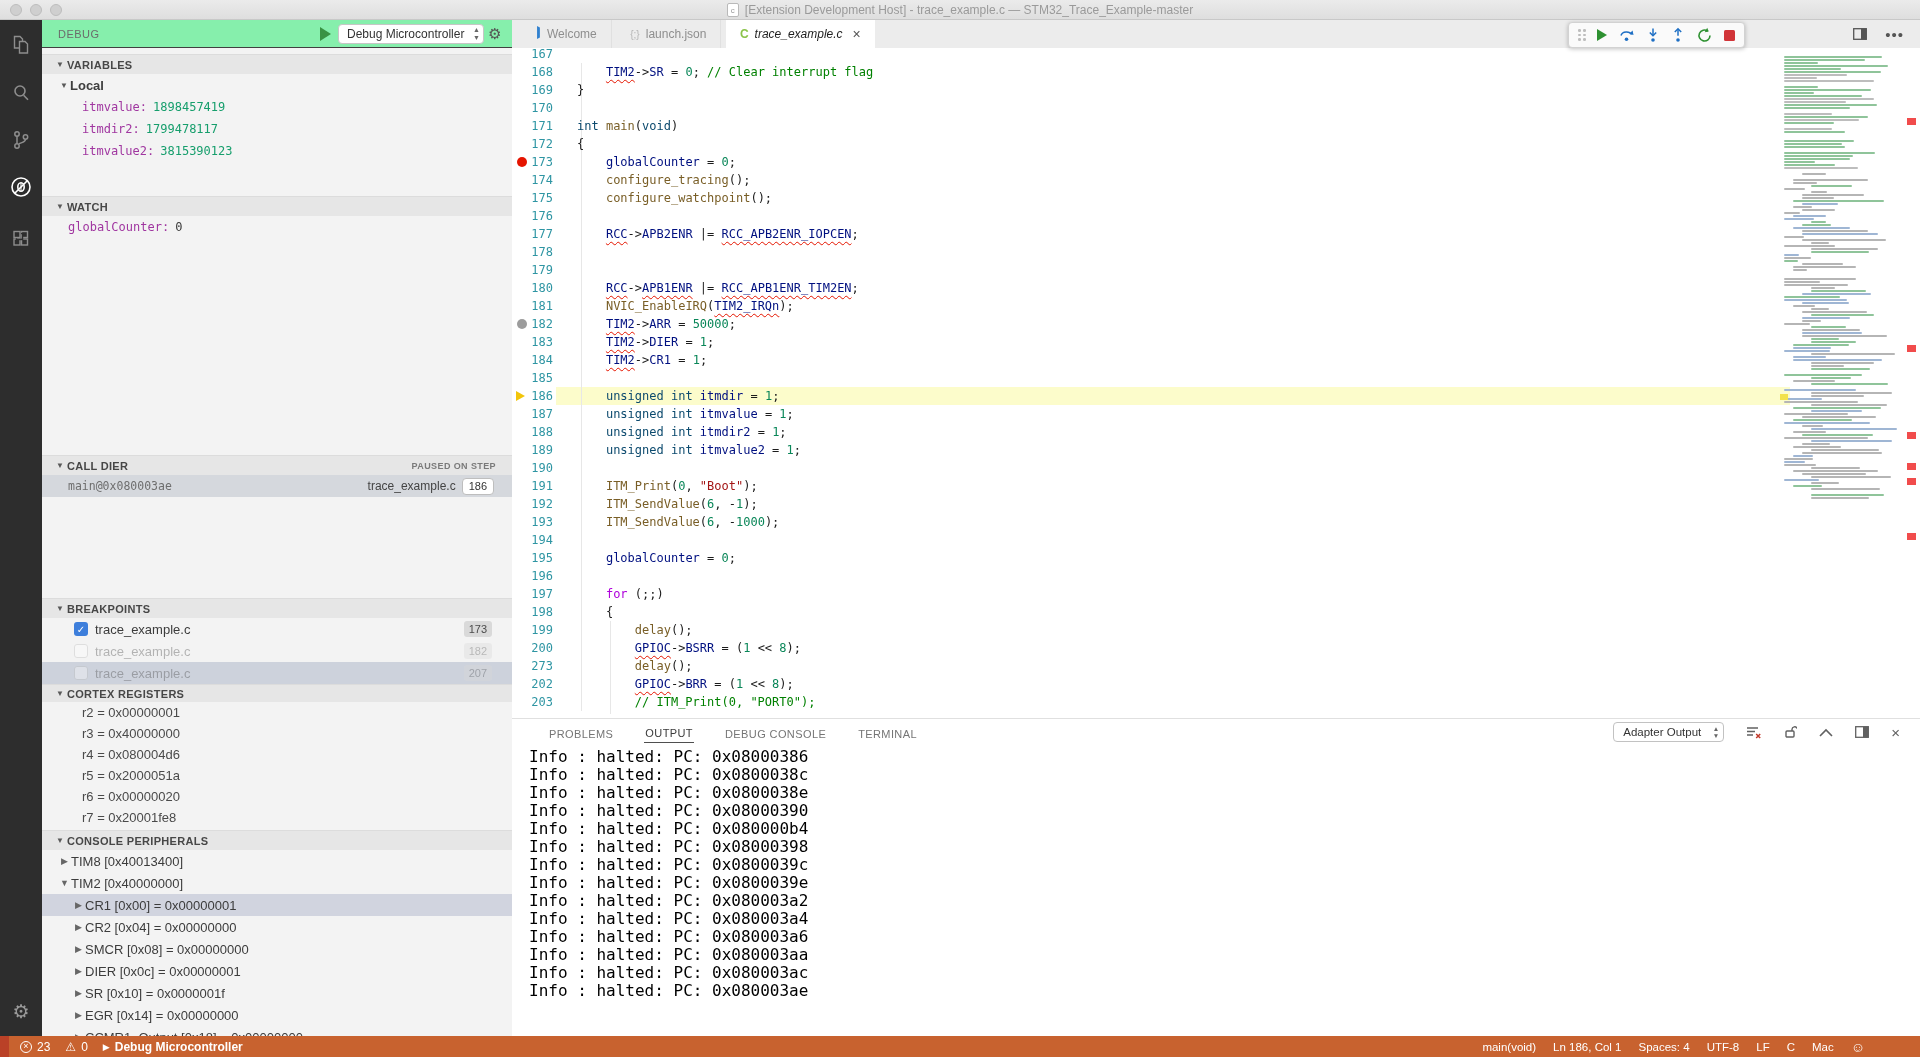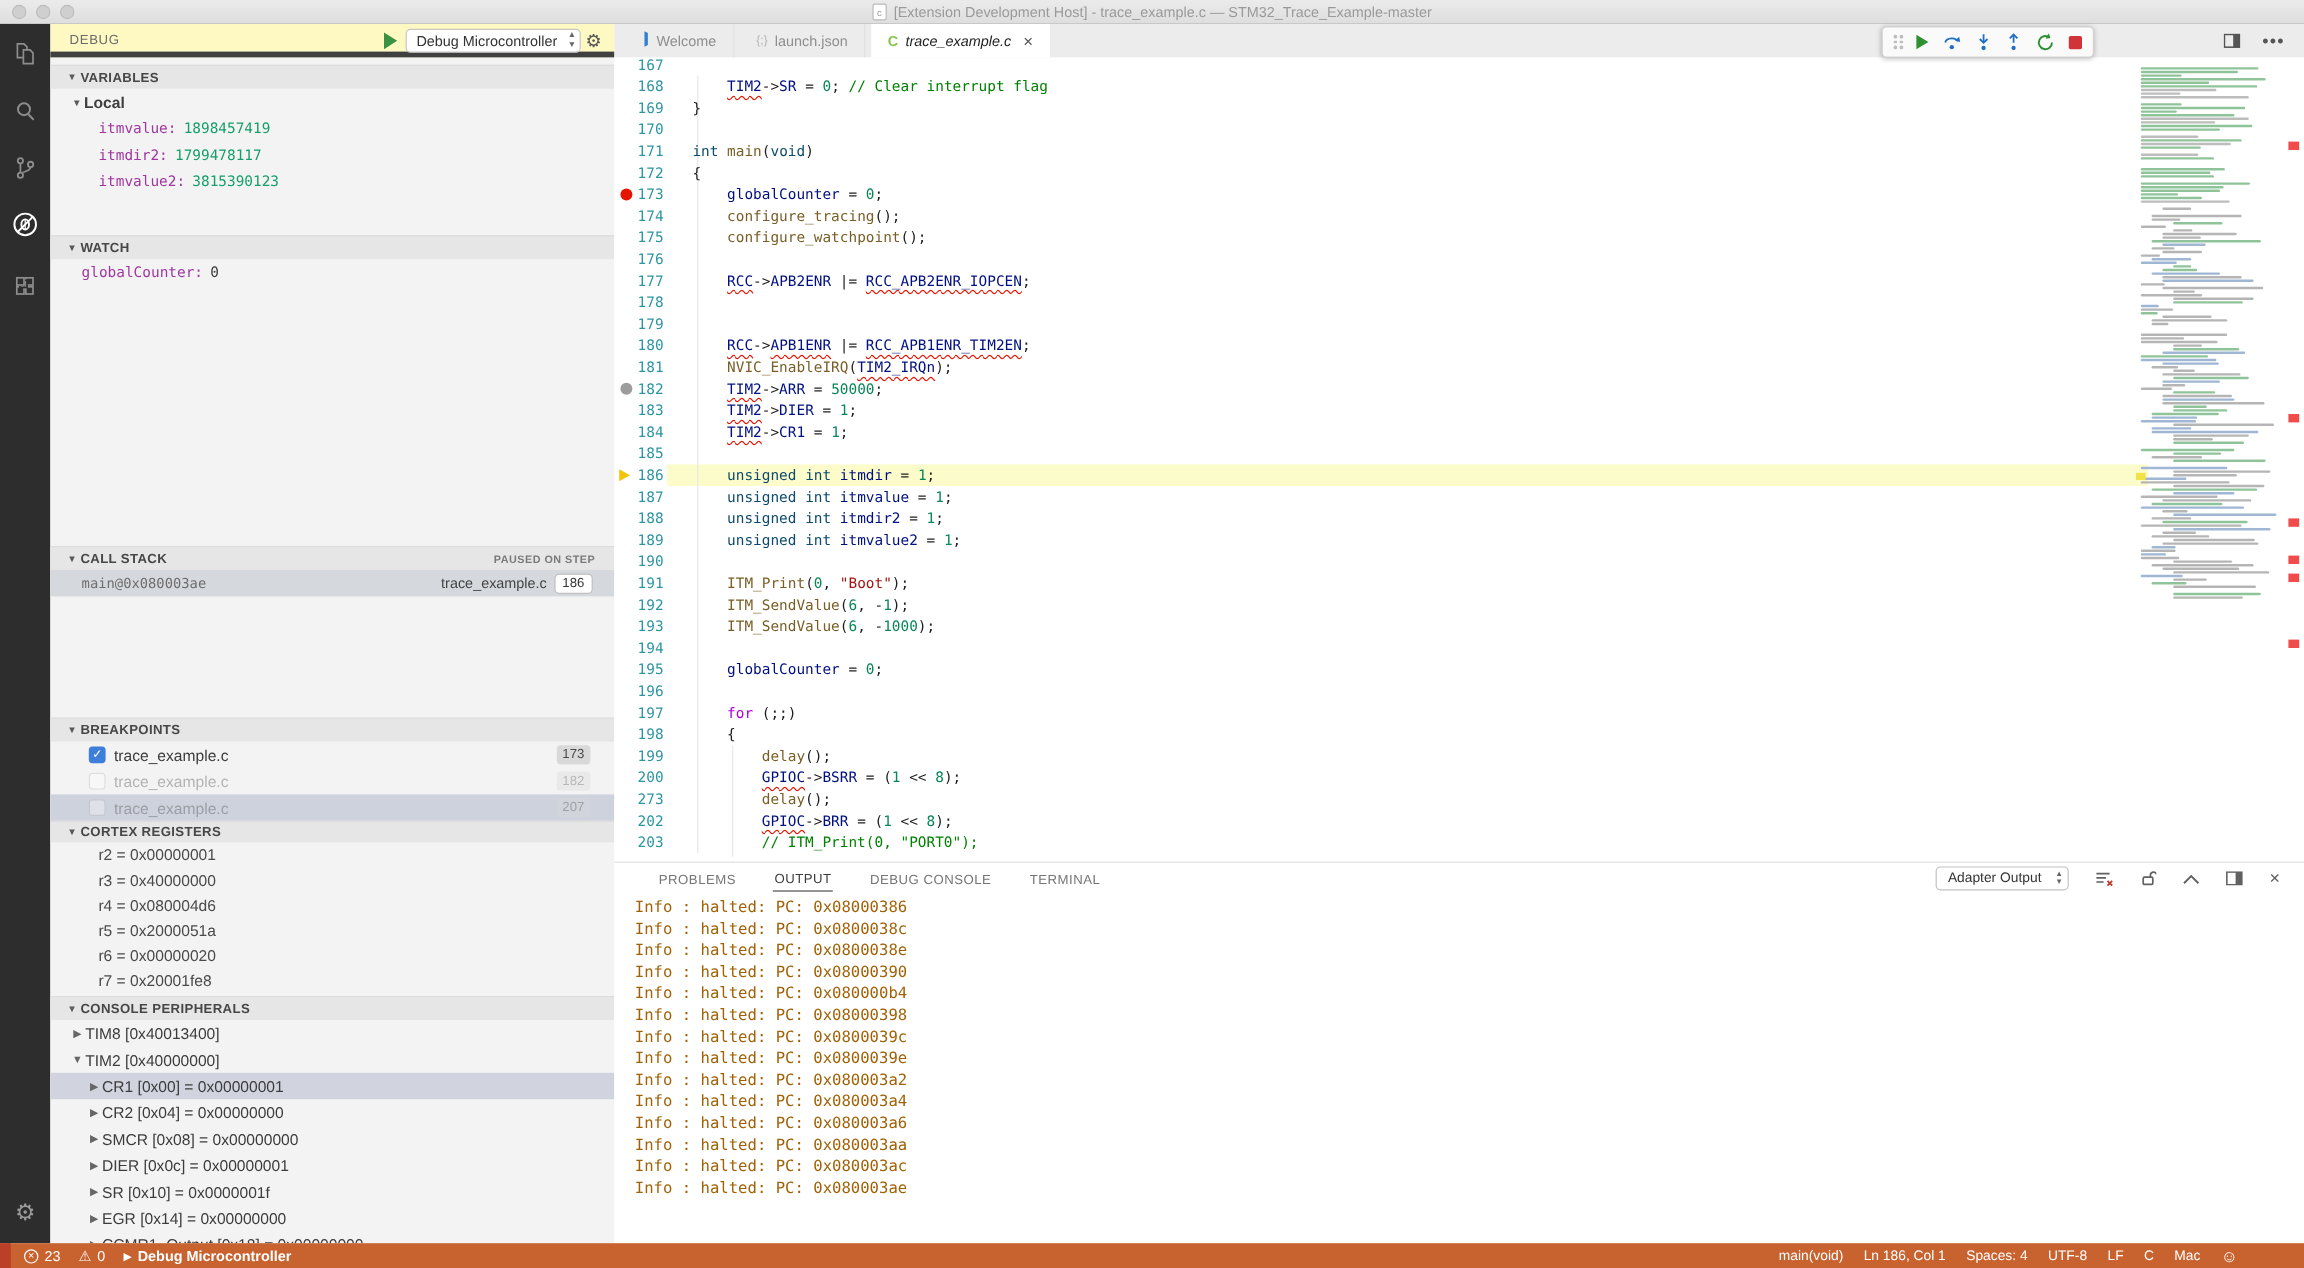--- a/index.html
+++ b/index.html
@@ -19,22 +19,22 @@
 
   
   .activitybar{position:absolute;left:0;top:20px;width:42px;height:1016px;background:#2D2D2D;}
   .act-item{position:absolute;left:0;width:42px;height:34px;display:flex;align-items:center;justify-content:center;cursor:pointer;}
   .act-item svg{opacity:.62;}
   .act-item.active svg{opacity:1;}
   .act-gear{position:absolute;left:0;width:42px;height:30px;display:flex;align-items:center;justify-content:center;
     color:#9A9A9A;font-size:19px;}
 
   
-  .side-toolbar{position:absolute;left:42px;top:20px;width:470px;height:28px;background:#fef9c3;
-    border-bottom:5px solid #404040;}
+  .side-toolbar{position:absolute;left:42px;top:20px;width:470px;height:28px;background:#86efac;
+    border-bottom:1px solid #404040;}
   .side-title{position:absolute;left:16px;top:8px;font-size:11px;color:#6B6B6B;letter-spacing:.5px;}
   .play-btn{position:absolute;left:278px;top:7px;width:0;height:0;border-top:7px solid transparent;
     border-bottom:7px solid transparent;border-left:11px solid #3A9243;cursor:pointer;}
   .config-select{position:absolute;left:296px;top:4px;width:146px;height:20px;background:#fff;
     border:1px solid #C6C6C6;border-radius:4px;font-size:12px;color:#333;display:flex;align-items:center;
     padding-left:8px;cursor:pointer;}
   .stepper{position:absolute;right:3px;top:1px;display:flex;flex-direction:column;line-height:8px;
     font-size:7px;color:#666;}
   .side-gear{position:absolute;left:446px;top:5px;font-size:15px;color:#555;cursor:pointer;}
   .console-ico{position:absolute;left:474px;top:7px;width:20px;height:15px;border:1.4px solid #555;
@@ -127,21 +127,21 @@
   .ptab{font-size:11px;color:#757575;letter-spacing:.4px;padding:5px 1px 3px;cursor:pointer;}
   .ptab.active{color:#3B3B3B;border-bottom:1px solid #4F4F4F;}
   .pctrl{position:absolute;right:20px;top:3px;display:flex;align-items:center;gap:22px;}
   .chan-select{position:relative;height:20px;background:#fff;border:1px solid #C2C2C2;border-radius:4px;
     font-size:11.5px;color:#333;display:flex;align-items:center;padding:0 22px 0 9px;cursor:pointer;}
   .stepper2{position:absolute;right:4px;top:2px;display:flex;flex-direction:column;line-height:7px;
     font-size:6.5px;color:#666;}
   .p-ico{cursor:pointer;display:flex;align-items:center;color:#616161;}
   .p-close{font-size:15px;color:#616161;}
   .pout{position:absolute;left:0;top:27px;right:0;bottom:0;padding:2px 0 0 17px;overflow:hidden;}
-  .out-line{font-family:"DejaVu Sans Mono",monospace;font-size:13px;line-height:18px;color:#a16207;white-space:pre;}
+  .out-line{font-family:"DejaVu Sans Mono",monospace;font-size:16px;line-height:18px;color:#000000;white-space:pre;}
 
   
   .statusbar{position:absolute;left:0;top:1036px;width:1920px;height:21px;background:#C8622F;color:#fff;}
   .red-strip{position:absolute;left:0;top:0;width:9px;height:21px;background:#BA4127;}
   .sb-left{position:absolute;left:20px;top:0;height:21px;display:flex;align-items:center;gap:15px;font-size:12px;}
   .sb-item{display:flex;align-items:center;gap:5px;cursor:pointer;}
   .err-ico{width:12px;height:12px;border:1.2px solid #fff;border-radius:50%;display:inline-flex;
     align-items:center;justify-content:center;font-size:9px;font-style:normal;line-height:1;}
   .warn-ico{font-size:12px;}
   .sb-play{font-size:9px;}
@@ -274,21 +274,21 @@
       <div id="watch-rows">
           <div class="row22 vrow" style="padding-left: 26px;">
             <span class="vname">globalCounter:</span>
             <span class="vval dark">0</span>
           </div>
         </div>
     </div>
     <div class="sect" style="top:407px">
       <div class="sect-h">
           <i class="tri">▼</i>
-          <span>CALL STACK</span>
+          <span>CALL DIER</span>
         <span class="hdr-right">PAUSED ON STEP</span>
       </div>
       <div class="row22 frame-row">
         <span>main@0x080003ae</span>
         <span class="frame-right">
           <span>trace_example.c</span>
           <span class="badge-white">186</span>
         </span>
       </div>
     </div>

